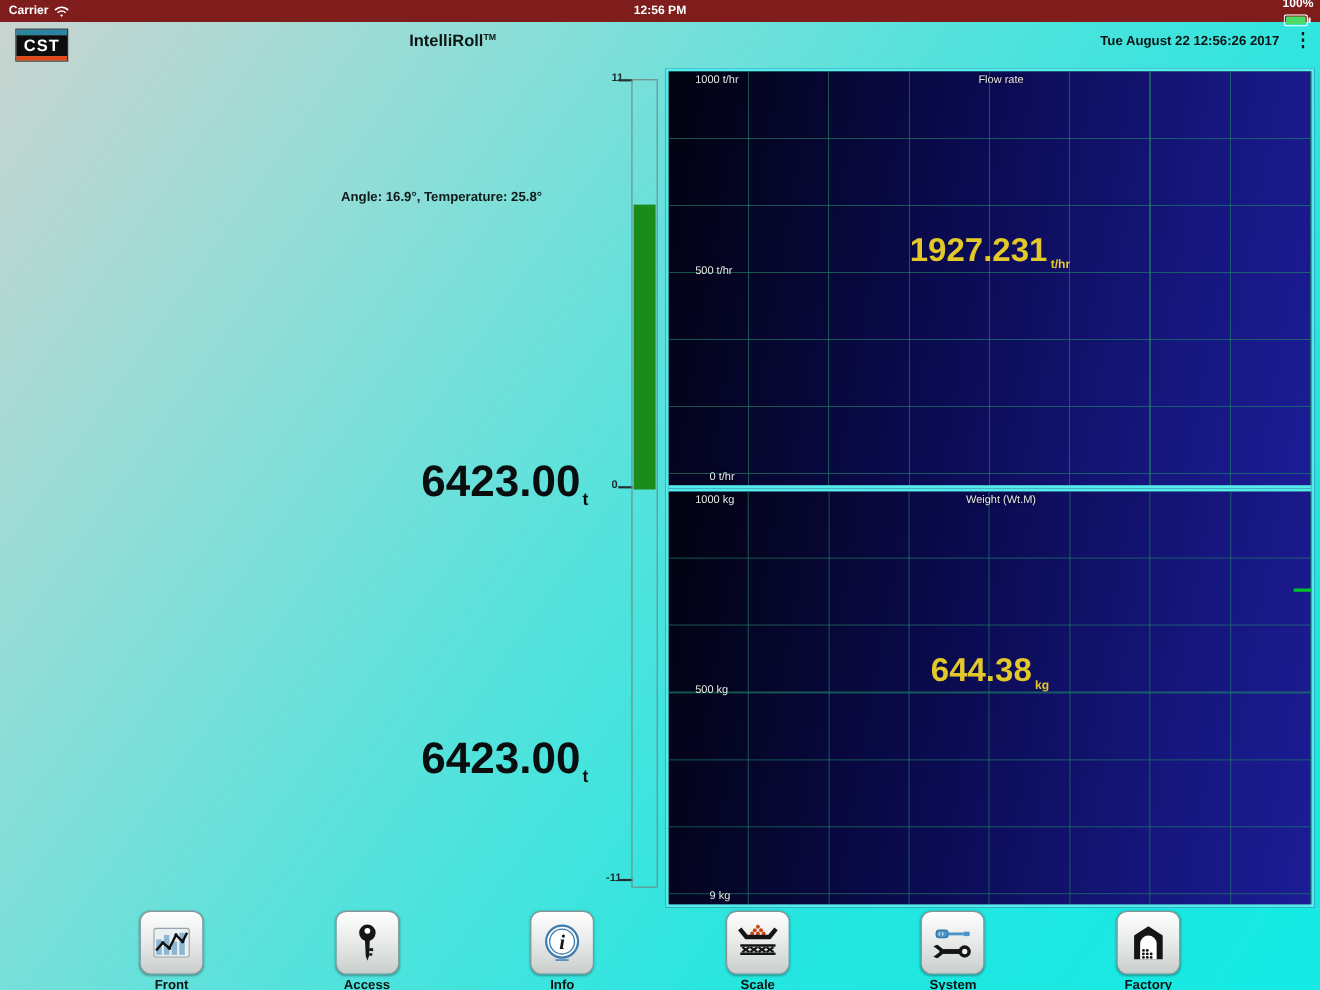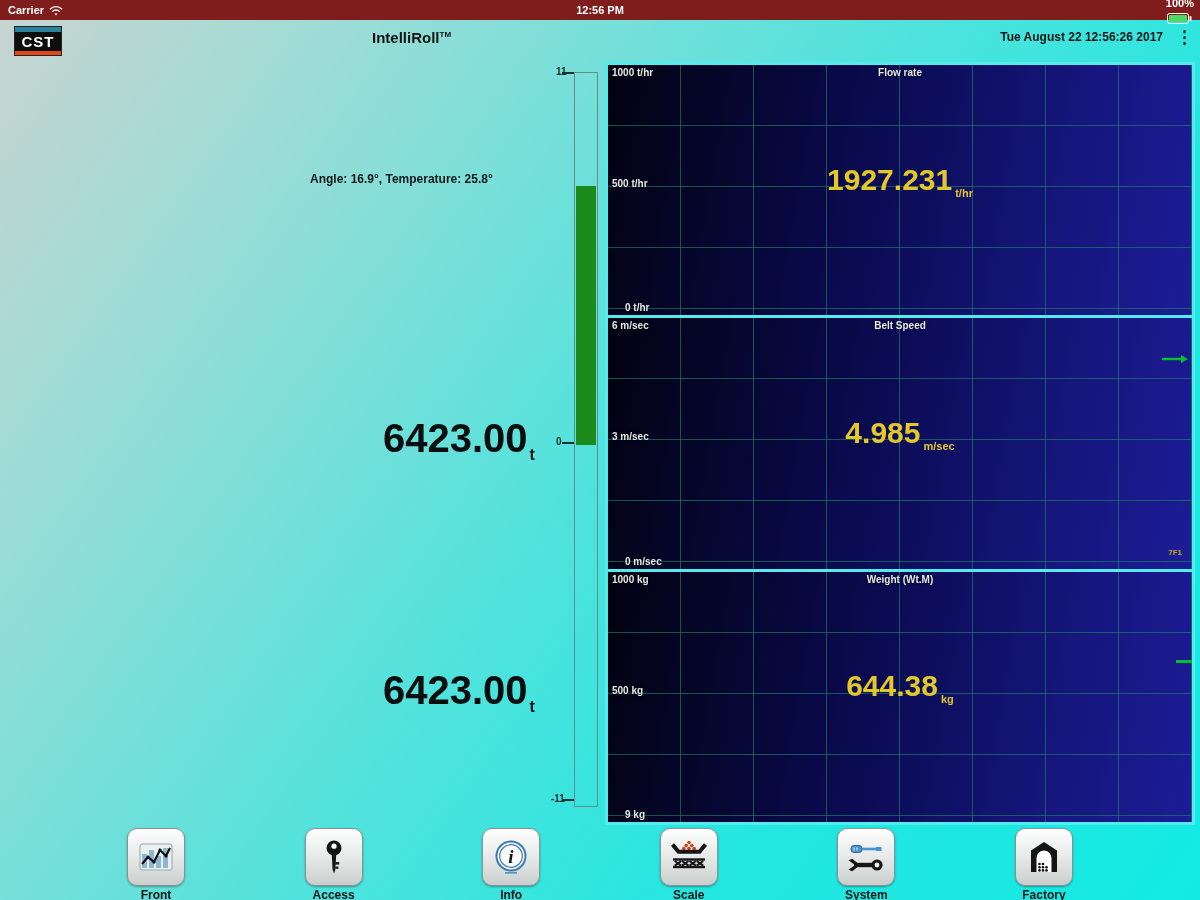--- a/index.html
+++ b/index.html
@@ -53,22 +53,22 @@
     background:#07073a;}
   .chart{position:relative;flex:1;overflow:hidden;
     background-image:
       repeating-linear-gradient(to right,transparent 0 72px,rgba(28,130,102,0.65) 72px 73px),
       repeating-linear-gradient(to bottom,transparent 0 60px,rgba(28,130,102,0.65) 60px 61px),
       linear-gradient(100deg,#020210 0%,#0a0a4e 42%,#16167e 78%,#1c1c96 100%);}
   .chart-sep{height:3px;background:#55eaec;flex:none;}
   .chart .y-top{position:absolute;top:2px;left:4px;}
   .chart .y-mid{position:absolute;top:calc(50% - 12px);left:4px;}
   .chart .y-bottom{position:absolute;bottom:2px;left:17px;}
-  .chart .axis-lbl,.chart .chart-title{color:#e6e9e9;font-size:10px;font-weight:700;
-    text-shadow:0 0 3px #000;}
+  .chart .axis-lbl,.chart .chart-title{color:#e6e9e9;font-size:10px;font-weight:400;
+    text-shadow:0 0 3px #000;margin-left:20px;}
   .chart .chart-title{position:absolute;top:2px;left:0;right:0;text-align:center;}
   .chart .value-row{position:absolute;top:39%;left:0;right:0;text-align:center;
     color:#e2c829;white-space:nowrap;}
   .chart .val{font-size:30px;font-weight:700;}
   .chart .unit{font-size:11px;font-weight:700;display:inline-block;transform:translateY(7px);
     margin-left:3px;}
   .marker-arrow{position:absolute;right:4px;top:36px;}
   .corner-tag{position:absolute;right:10px;bottom:12px;font-size:8px;font-weight:700;color:#c8aa20;}
   .side-tick{position:absolute;right:0;top:88px;width:16px;height:3px;background:#00c02c;}
 
@@ -143,32 +143,20 @@
       <div class="chart">
         <span class="axis-lbl y-top">1000 t/hr</span>
         <span class="chart-title">Flow rate</span>
         <span class="axis-lbl y-mid">500 t/hr</span>
         <span class="axis-lbl y-bottom">0 t/hr</span>
         <div class="value-row"><span class="val">1927.231</span><span class="unit">t/hr</span></div>
       </div>
 
       <div class="chart-sep"></div>
 
-      <div class="chart">
-        <span class="axis-lbl y-top">6 m/sec</span>
-        <span class="chart-title">Belt Speed</span>
-        <span class="axis-lbl y-mid">3 m/sec</span>
-        <span class="axis-lbl y-bottom">0 m/sec</span>
-        <div class="value-row"><span class="val">4.985</span><span class="unit">m/sec</span></div>
-        <svg class="marker-arrow" width="26" height="10" viewBox="0 0 26 10">
-          <line x1="0" y1="5" x2="19" y2="5" stroke="#00c02c" stroke-width="2.4"></line>
-          <path d="M19,1 L26,5 L19,9 Z" fill="#00c02c"></path>
-        </svg>
-        <span class="corner-tag">7F1</span>
-      </div>
 
       <div class="chart-sep"></div>
 
       <div class="chart">
         <span class="axis-lbl y-top">1000 kg</span>
         <span class="chart-title">Weight (Wt.M)</span>
         <span class="axis-lbl y-mid">500 kg</span>
         <span class="axis-lbl y-bottom">9 kg</span>
         <div class="value-row"><span class="val">644.38</span><span class="unit">kg</span></div>
         <div class="side-tick"></div>

